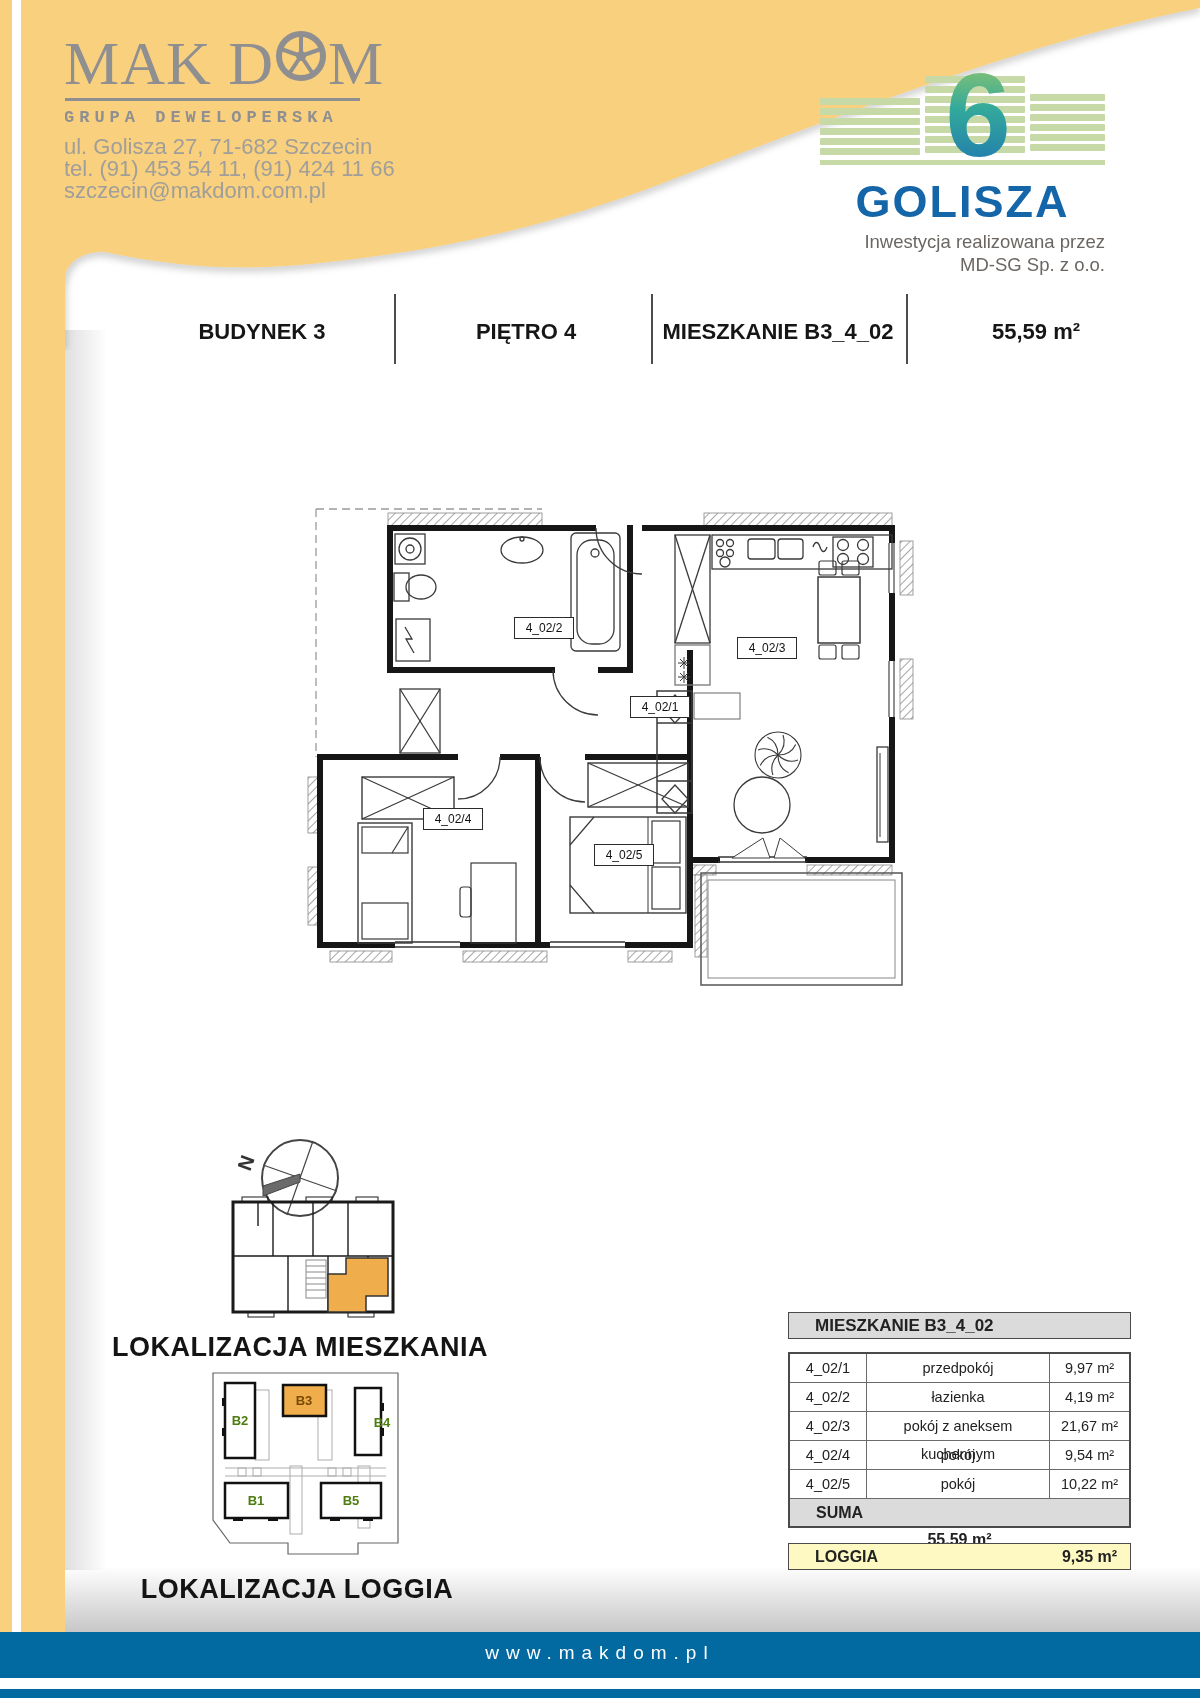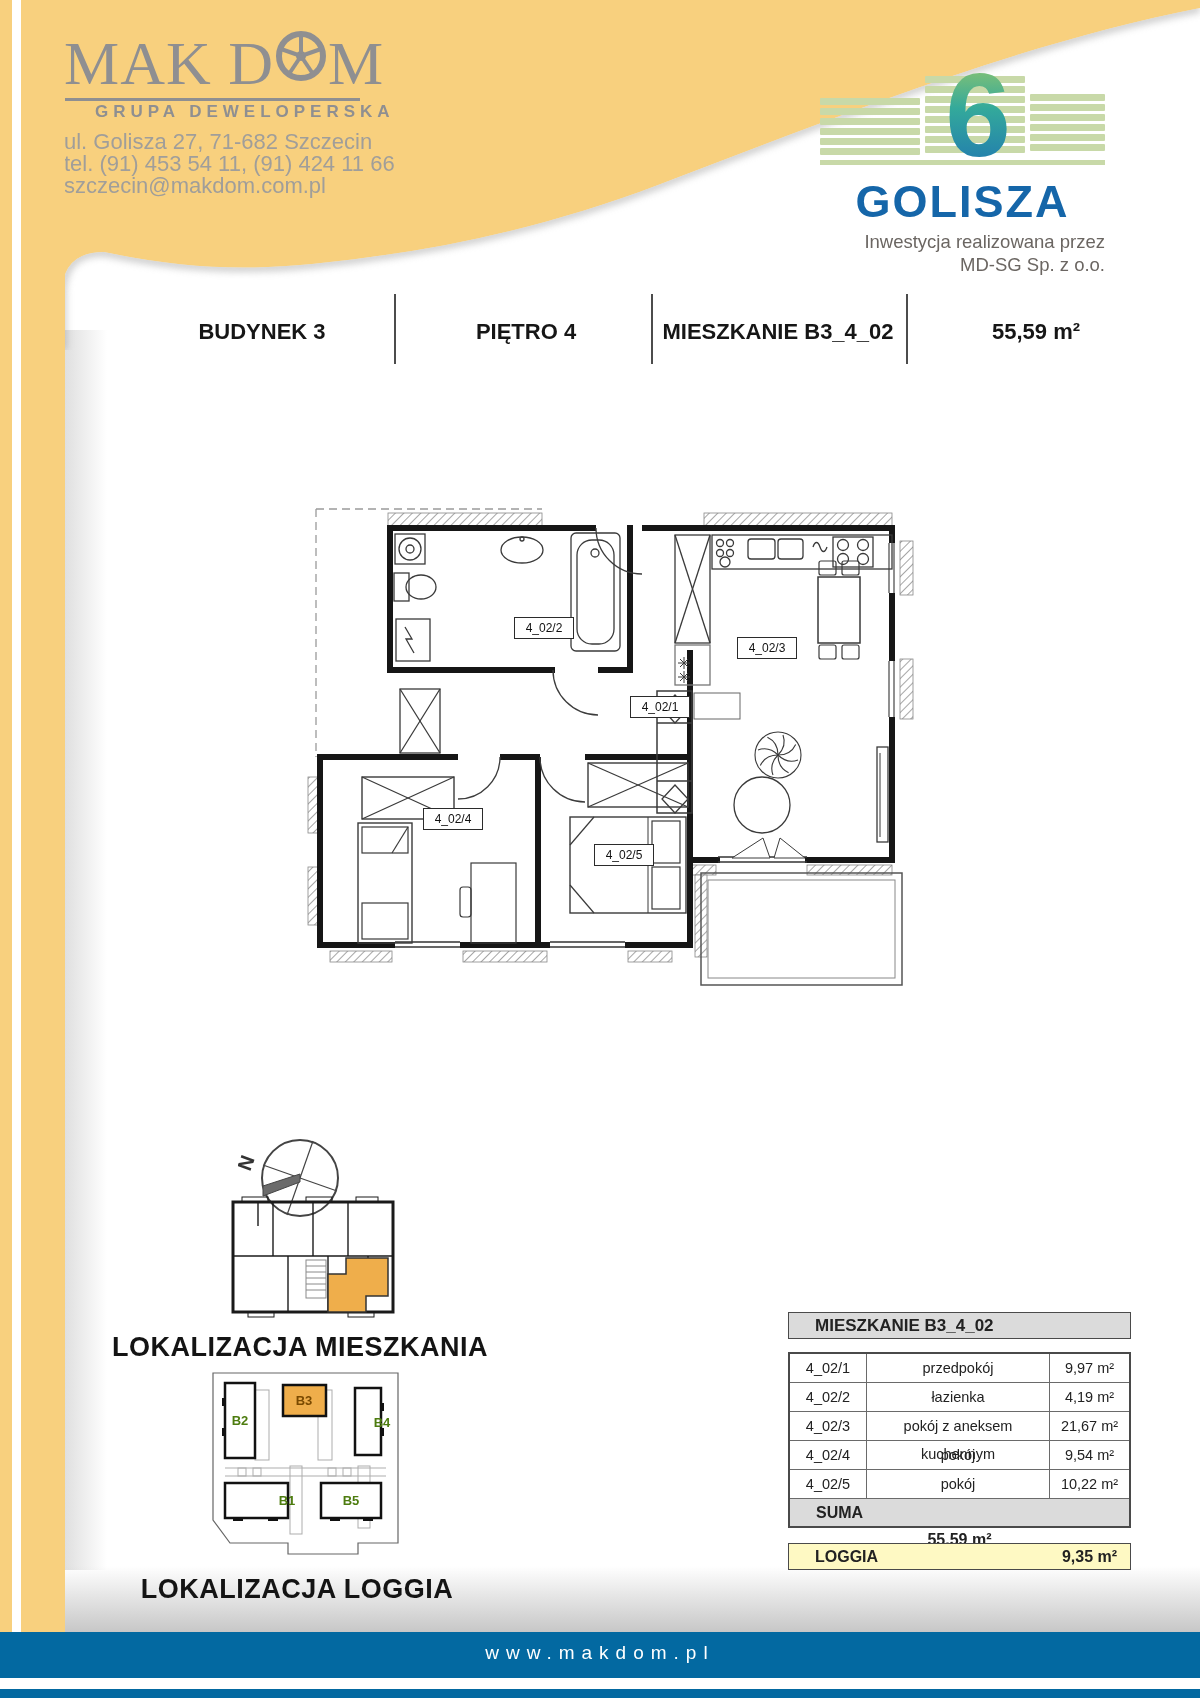--- a/index.html
+++ b/index.html
@@ -17,22 +17,22 @@
       background:linear-gradient(to bottom,rgba(190,190,190,0),rgba(185,185,185,.8));}
   #left-grad{left:65px;top:330px;width:42px;height:1240px;z-index:1;
       background:linear-gradient(to right,rgba(150,150,150,.30),rgba(150,150,150,0));}
 
   
   #makdom{left:64px;top:30px;z-index:2;color:#8F8F91;}
   #makdom .line1{display:flex;align-items:flex-end;font-family:"Liberation Serif",serif;
       font-size:62px;line-height:62px;letter-spacing:1px;}
   #makdom .wheel{margin:0 1px 2px 1px;}
   #makdom .rule{width:296px;height:3px;background:#8F8F91;margin-top:4px;}
-  #makdom .tagline{font-family:Liberation Sans, sans-serif;font-weight:bold;font-size:17px;
-      letter-spacing:5px;margin-top:1px;color:#8F8F91;text-align:right;}
+  #makdom .tagline{font-family:Liberation Mono, monospace;font-weight:bold;font-size:17px;
+      letter-spacing:5px;margin-top:7px;color:#8F8F91;}
   #makdom .addr{margin-top:9px;font-size:22px;line-height:22px;color:#A09E9A;}
 
   
   #golisza{left:820px;top:60px;width:285px;z-index:2;}
   #golisza .gname{margin-top:3px;text-align:center;font-size:45px;font-weight:bold;
       color:#1566A9;letter-spacing:2px;line-height:46px;}
   #golisza .gsub{margin-top:5px;text-align:right;font-size:18.5px;line-height:23px;color:#6B6662;}
 
   
   .info-label{position:absolute;top:318px;height:28px;line-height:28px;text-align:center;
@@ -435,21 +435,21 @@
       <rect x="24" y="60" width="3" height="8"></rect>
     <rect x="183" y="35" width="3" height="8"></rect>
       <rect x="183" y="60" width="3" height="8"></rect>
     <rect x="35" y="150" width="10" height="3"></rect>
       <rect x="70" y="150" width="10" height="3"></rect>
     <rect x="132" y="150" width="10" height="3"></rect>
       <rect x="165" y="150" width="10" height="3"></rect>
   </g>
 </svg>
 
-<div class="bldg-label" style="left:256px;top:1500px;margin-left:31px;">B1</div>
+<div class="bldg-label" style="left:256px;top:1500px;">B1</div>
 <div class="bldg-label" style="left:240px;top:1420px;">B2</div>
 <div class="bldg-label on-orange" style="left:304px;top:1400px;">B3</div>
 <div class="bldg-label" style="left:382px;top:1422px;">B4</div>
 <div class="bldg-label" style="left:351px;top:1500px;">B5</div>
 
 <div class="loc-heading" style="left:297px;top:1574px;">LOKALIZACJA LOGGIA</div>
 
 <div id="tbl-title" class="abs">MIESZKANIE B3_4_02</div>
 
 <div id="tbl" class="abs">

